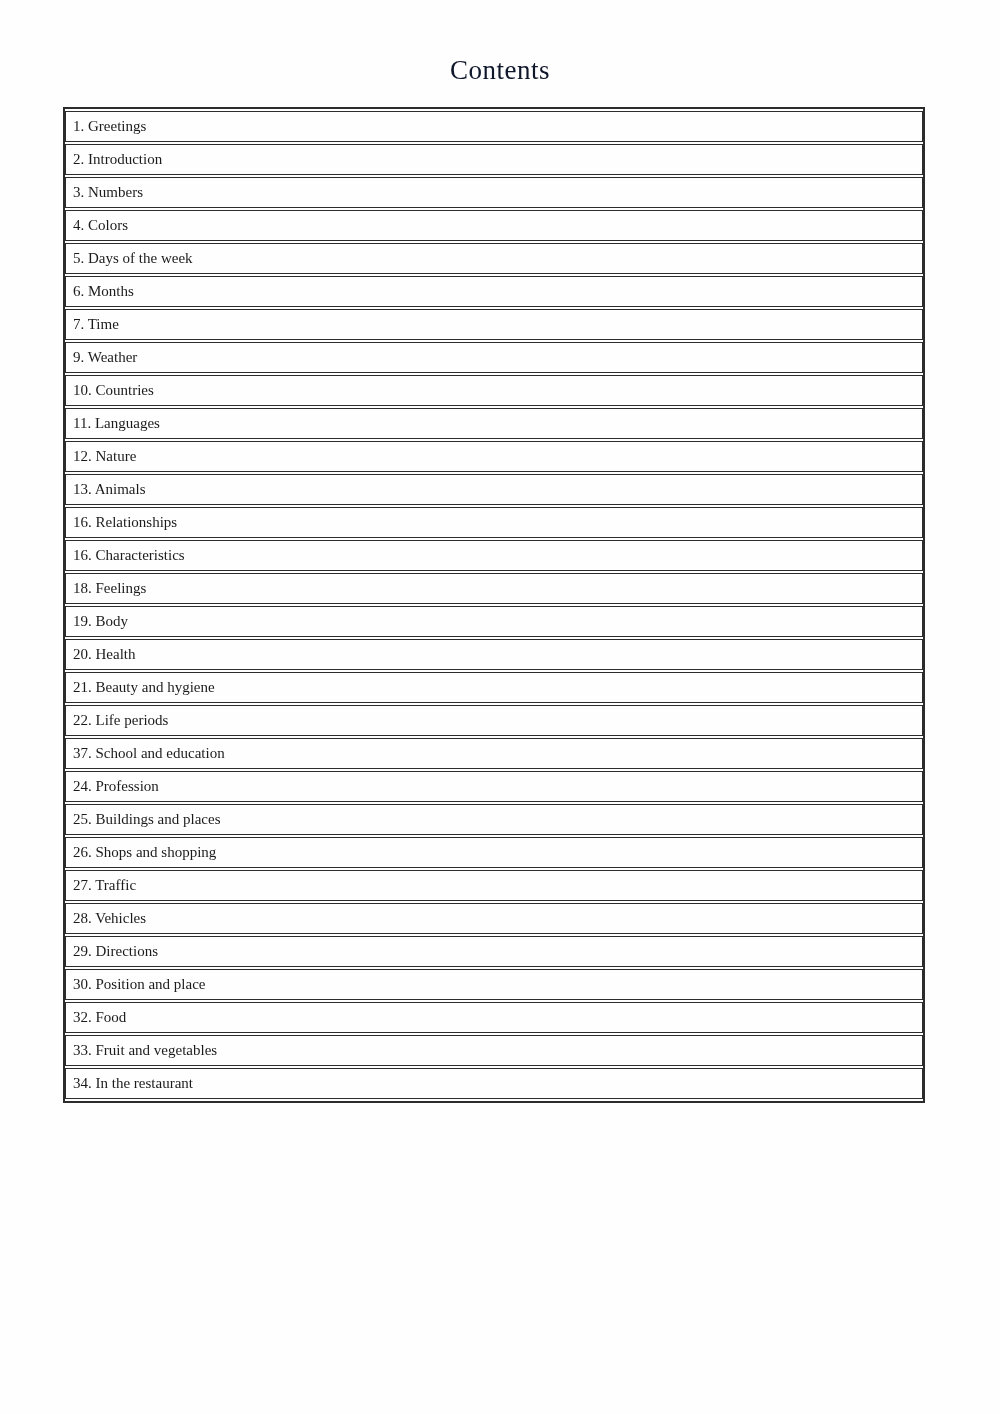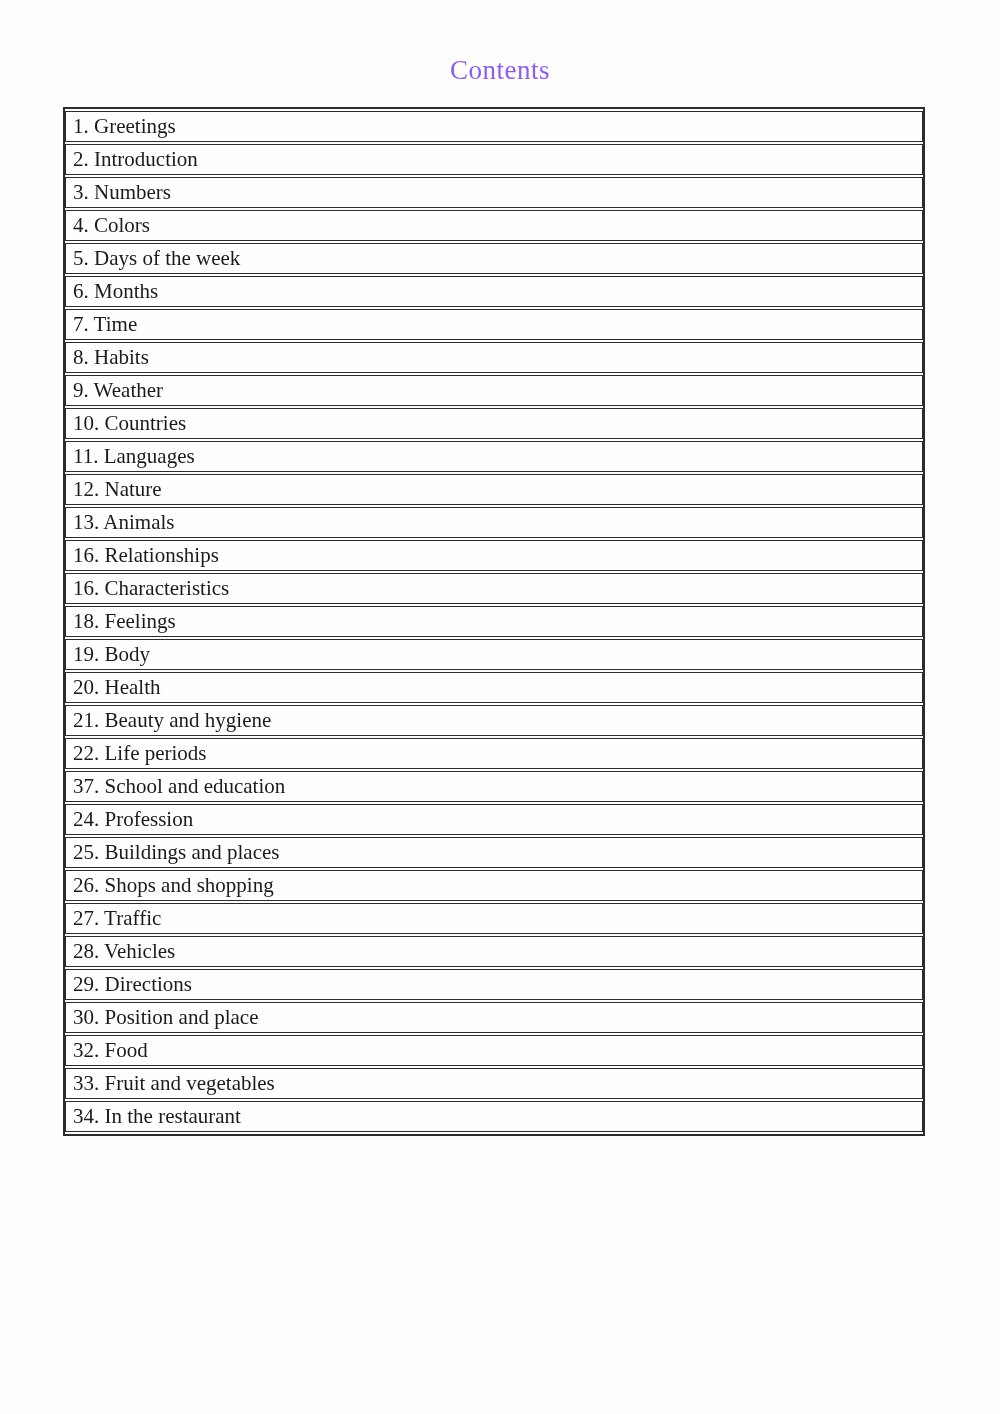--- a/index.html
+++ b/index.html
@@ -19,38 +19,38 @@
   .title {
     position: absolute;
     top: 55px;
     left: 0;
     right: 0;
     margin: 0;
     text-align: center;
     font-size: 27px;
     font-weight: normal;
     letter-spacing: 0.5px;
-    color: #8b5cf6;
+    color: #0f172a;
   }
   .contents-table {
     position: absolute;
     top: 107px;
     left: 63px;
     width: 862px;
     border: 2px solid #2c2c2c;
     border-collapse: separate;
     border-spacing: 0 2px;
     background: #fefefe;
   }
   .contents-table td {
     border: 1px solid #2c2c2c;
     height: 29px;
     line-height: 29px;
     padding: 0 4px 0 7px;
-    font-size: 21px;
+    font-size: 15px;
     white-space: nowrap;
     overflow: hidden;
     vertical-align: middle;
     color: #1b1b1b;
   }
 </style>
 </head>
 <body>
 
 <div class="page">
@@ -78,23 +78,20 @@
   </tr>
 
   <tr>
     <td>6. Months</td>
   </tr>
 
   <tr>
     <td>7. Time</td>
   </tr>
 
-  <tr>
-    <td>8. Habits</td>
-  </tr>
 
   <tr>
     <td>9. Weather</td>
   </tr>
 
   <tr>
     <td>10. Countries</td>
   </tr>
 
   <tr>

